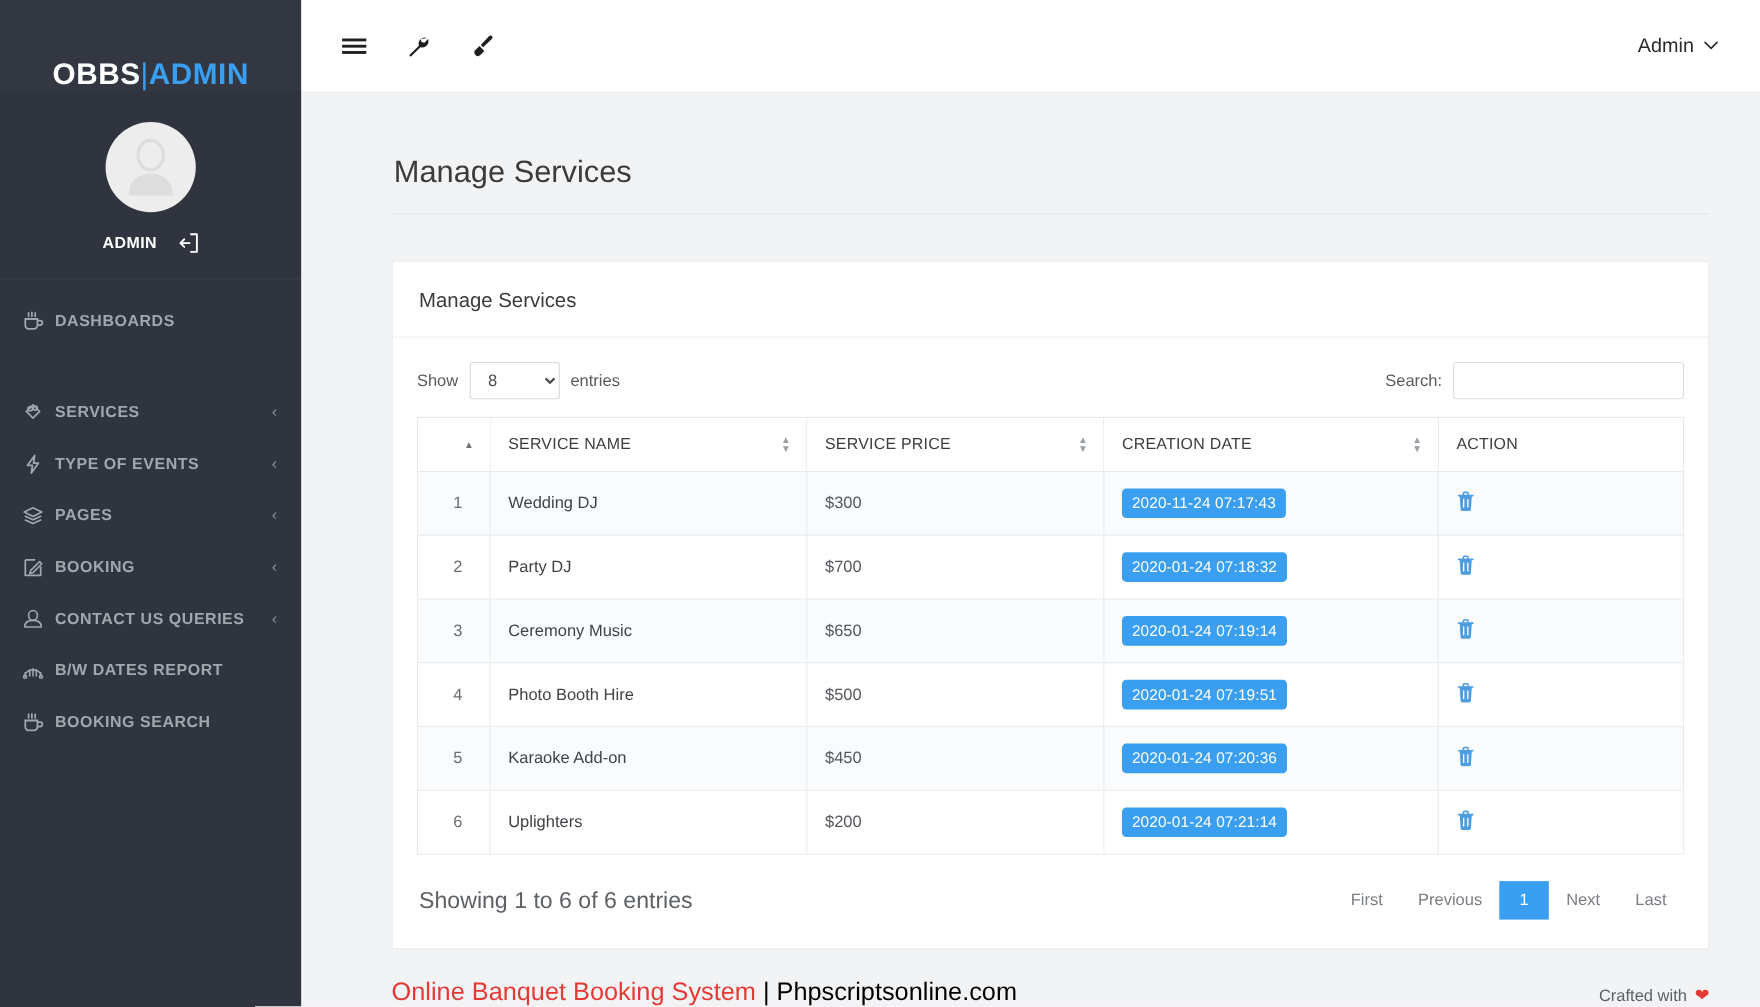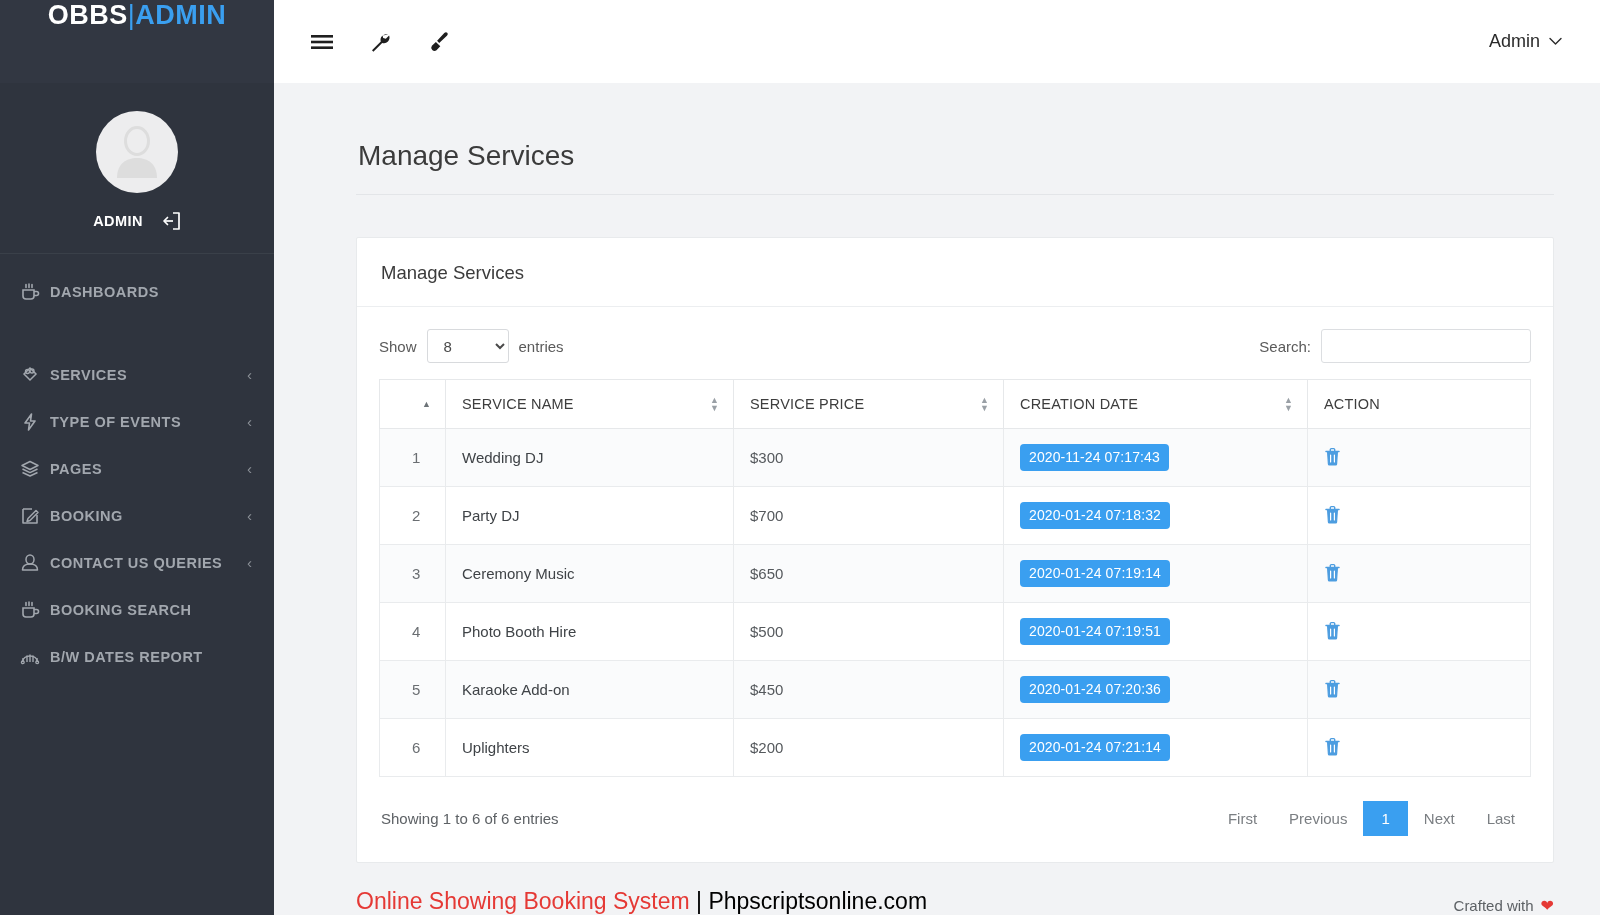--- a/index.html
+++ b/index.html
@@ -16,21 +16,21 @@
   
   .sidebar {
     width: 274px; flex: 0 0 274px;
     background: #2f343e;
     height: 915px;
     overflow: hidden;
   }
   .brand {
     height: 83px;
     background: #323742;
-    display: flex; align-items: flex-start; justify-content: center;
+    display: flex; align-items: flex-end; justify-content: center;
   }
   .brand-text {
     font-size: 27px; font-weight: bold; letter-spacing: .5px;
     color: #ffffff;
   }
   .brand-text .accent { color: #3a9ff0; }
   .brand-text .bar { color: #3a9ff0; font-weight: normal; }
 
   .profile {
     padding: 28px 0 22px;
@@ -190,21 +190,21 @@
   }
   .trash-btn {
     background: none; border: none; padding: 0; cursor: pointer;
     display: inline-flex; align-items: center;
   }
 
   .table-footer {
     display: flex; align-items: center;
     margin-top: 24px;
   }
-  .dt-info { font-size: 15px; color: #5d6165; padding-left: 2px; }
+  .dt-info { font-size: 21px; color: #5d6165; padding-left: 2px; }
   .pagination { margin-left: auto; display: flex; align-items: flex-end; }
   .page-link {
     font-size: 15px; color: #7a7e82;
     padding: 9px 16px;
     cursor: pointer; text-decoration: none;
     display: inline-block;
   }
   .page-link.active {
     background: #3a9ff0; color: #ffffff;
     padding: 9px 18px;
@@ -320,39 +320,39 @@
             <path d="M2.5 17 C2.5 12.5 6 11 10 11 C14 11 17.5 12.5 17.5 17 Z" fill="none" stroke="#a2a7ae" stroke-width="1.5" stroke-linejoin="round"></path>
           </svg>
         </span>
         <span class="nav-label">CONTACT US QUERIES</span>
         <span class="nav-caret">‹</span>
       </div>
 
       <div class="nav-item">
         <span class="nav-icon">
           <svg width="20" height="20" viewBox="0 0 20 20">
-            <path d="M3 8 H14 V14 A3 3 0 0 1 11 17 H6 A3 3 0 0 1 3 14 Z" fill="none" stroke="#a2a7ae" stroke-width="1.6"></path>
-            <path d="M14 9.5 H16.5 A2 2 0 0 1 16.5 13.5 H14" fill="none" stroke="#a2a7ae" stroke-width="1.6"></path>
-            <path d="M6 2.5 V5.5 M9 2 V5.5 M12 2.5 V5.5" stroke="#a2a7ae" stroke-width="1.6" stroke-linecap="round"></path>
-          </svg>
-        </span>
-        <span class="nav-label">BOOKING SEARCH</span>
-        <span class="nav-caret"></span>
-      </div>
-
-      <div class="nav-item">
-        <span class="nav-icon">
-          <svg width="20" height="20" viewBox="0 0 20 20">
             <path d="M2.5 15 C2.5 7 17.5 7 17.5 15" fill="none" stroke="#a2a7ae" stroke-width="1.5"></path>
             <path d="M3 15 V11 M7 15 V8.5 M10 15 V7.5 M13 15 V8.5 M17 15 V11" stroke="#a2a7ae" stroke-width="1.4"></path>
             <circle cx="2.8" cy="15.3" r="1.4" fill="none" stroke="#a2a7ae" stroke-width="1.3"></circle>
             <circle cx="17.2" cy="15.3" r="1.4" fill="none" stroke="#a2a7ae" stroke-width="1.3"></circle>
           </svg>
         </span>
         <span class="nav-label">B/W DATES REPORT</span>
+        <span class="nav-caret"></span>
+      </div>
+
+      <div class="nav-item">
+        <span class="nav-icon">
+          <svg width="20" height="20" viewBox="0 0 20 20">
+            <path d="M3 8 H14 V14 A3 3 0 0 1 11 17 H6 A3 3 0 0 1 3 14 Z" fill="none" stroke="#a2a7ae" stroke-width="1.6"></path>
+            <path d="M14 9.5 H16.5 A2 2 0 0 1 16.5 13.5 H14" fill="none" stroke="#a2a7ae" stroke-width="1.6"></path>
+            <path d="M6 2.5 V5.5 M9 2 V5.5 M12 2.5 V5.5" stroke="#a2a7ae" stroke-width="1.6" stroke-linecap="round"></path>
+          </svg>
+        </span>
+        <span class="nav-label">BOOKING SEARCH</span>
         <span class="nav-caret"></span>
       </div>
 
     </nav>
   </aside>
 
   <div class="main">
 
     <header class="topbar">
       <div class="topbar-icons">
@@ -582,21 +582,21 @@
             </div>
           </div>
 
         </div>
       </section>
 
     </div>
 
     <footer class="footer">
       <div class="footer-left">
-        <span class="fl-red">Online Showing Booking System</span>
+        <span class="fl-red">Online Banquet Booking System</span>
         <span class="fl-blue">| Phpscriptsonline.com</span>
       </div>
       <div class="footer-right">
         <span>Crafted with</span>
         <span class="heart">❤</span>
       </div>
     </footer>
 
   </div>
 </div>

